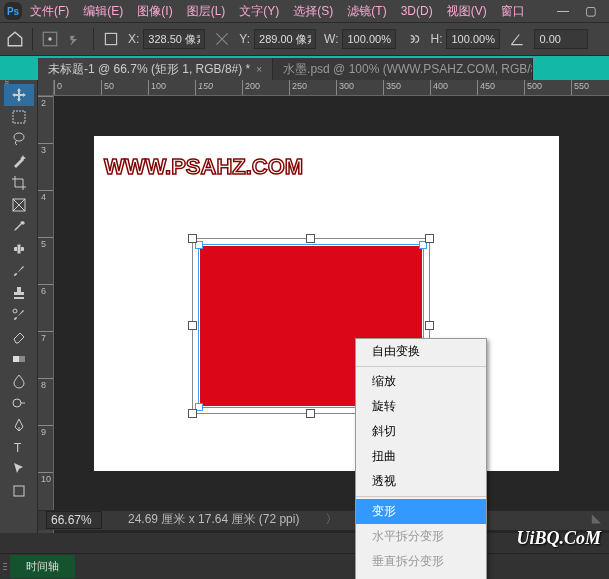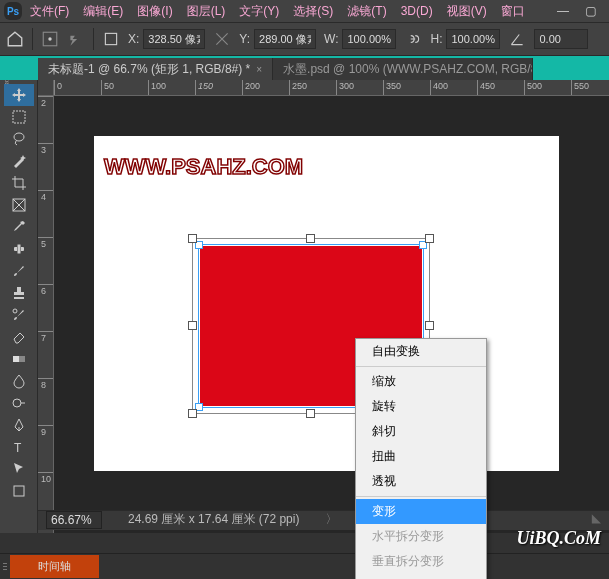--- a/index.html
+++ b/index.html
@@ -43,21 +43,21 @@
 .context{position:absolute;left:355px;top:338px;width:132px;background:#f0f0f0;border:1px solid #999;box-shadow:2px 2px 4px rgba(0,0,0,.4);z-index:10}
 .ctx-item{padding:4px 16px;color:#000;font-size:12px}
 .ctx-item.hi{background:#3399ff;color:#fff}
 .ctx-item.dis{color:#999}
 .ctx-sep{height:1px;background:#ccc;margin:2px 0}
 .statusbar{position:absolute;left:38px;right:0;top:510px;height:20px;background:#383838;display:flex;align-items:flex-start;padding:0 8px;gap:26px;color:#bbb;font-size:11px;border-top:1px solid #2a2a2a}
 .status-in{background:#333;border:1px solid #222;color:#ddd;padding:1px 4px;width:56px}
 .timeline{position:absolute;left:0;right:0;bottom:0;height:26px;background:#323232;border-top:1px solid #222;display:flex;align-items:center}
 .tl-grip{width:10px;height:26px;display:flex;flex-direction:column;justify-content:center;gap:2px;padding-left:3px}
 .tl-grip div{width:4px;height:1px;background:#777}
-.tl-tab{background:#c2410c;color:#ddd;padding:4px 28px;font-size:11px}
+.tl-tab{background:#14532d;color:#ddd;padding:4px 16px;font-size:11px}
 .uibq{position:absolute;right:8px;bottom:30px;color:#fff;font-style:italic;font-weight:bold;font-size:18px;font-family:Georgia,serif;text-shadow:1px 1px 2px #000}
 .chev{position:absolute;left:2px;top:0;color:#aaa;font-size:9px;writing-mode:vertical-lr}
 </style>
 </head>
 <body>
 
 <div class="titlebar">
   <div class="ps-badge">Ps</div>
   <div class="menu-item">文件(F)</div>
   <div class="menu-item">编辑(E)</div>

